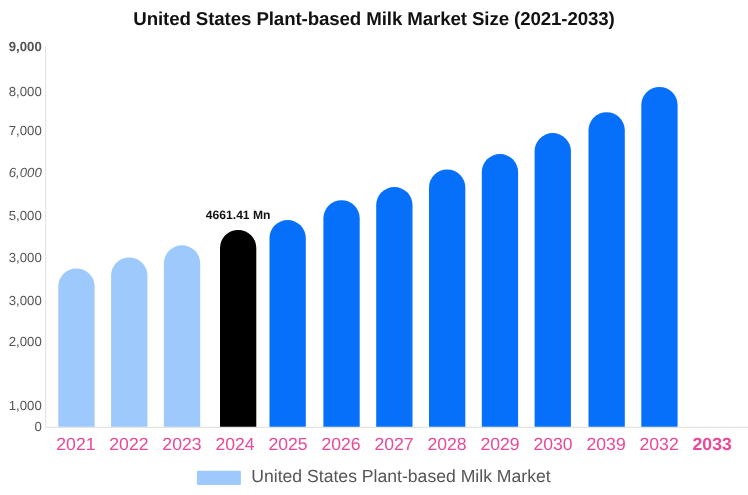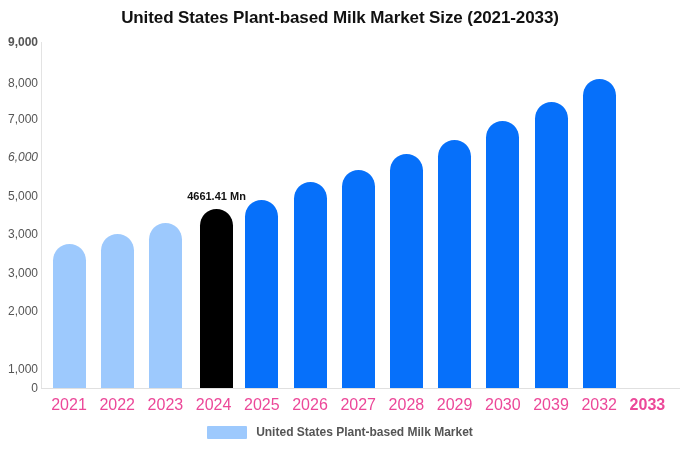--- a/index.html
+++ b/index.html
@@ -127,24 +127,23 @@
     gap: 9px;
   }
   #legend-swatch {
     width: 40px;
     height: 13px;
     background: #9dc9fd;
     border-radius: 1px;
     flex: none;
   }
   #legend-text {
-    font-size: 12px;
+    font-size: 16px;
     color: #555555;
     white-space: nowrap;
-    font-weight: bold;
   }
 </style>
 </head>
 <body>
 
 <div id="chart-root">
 
   <div id="chart-title">United States Plant-based Milk Market Size (2021-2033)</div>
 
   <div id="y-labels">

